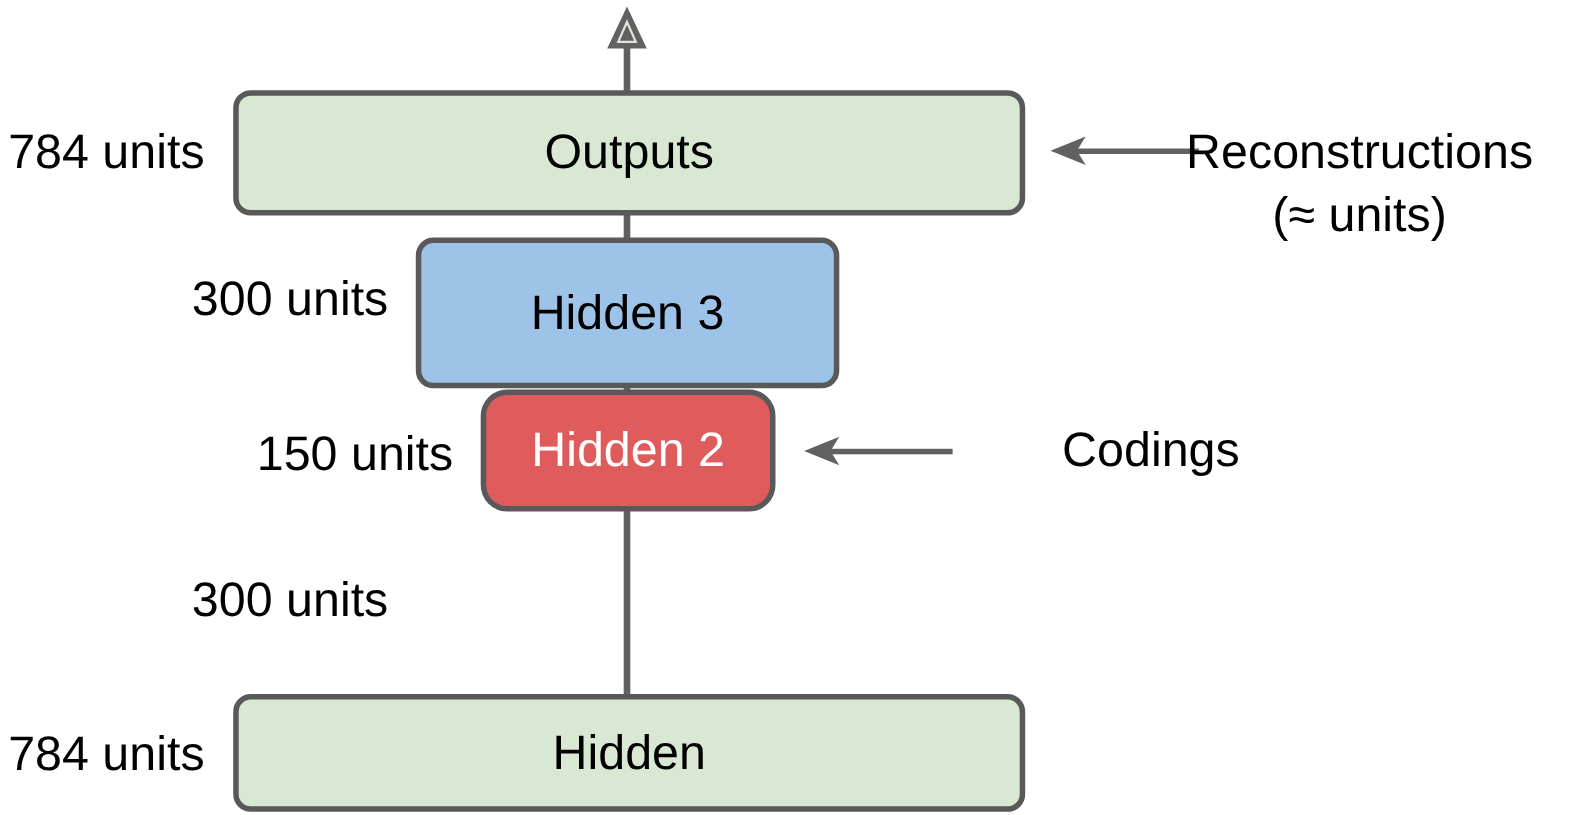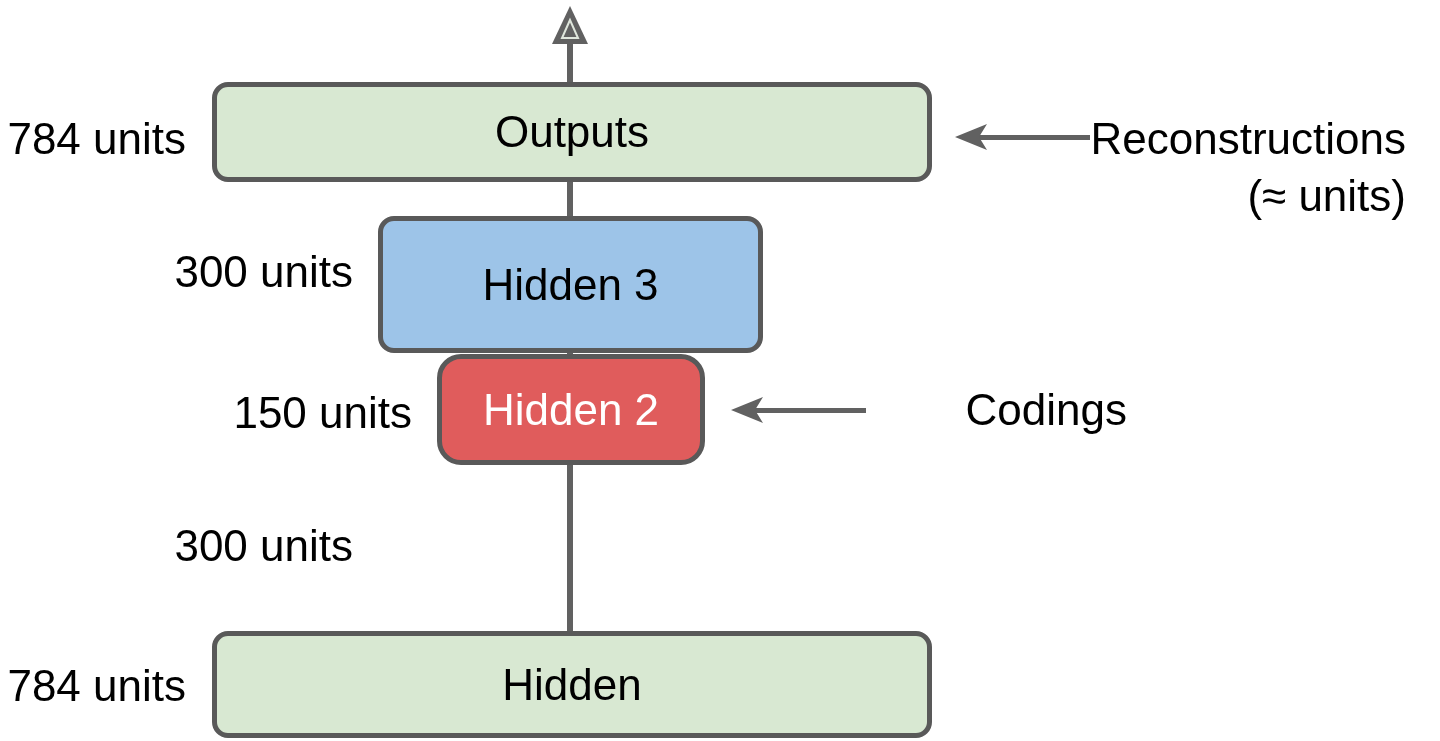--- a/index.html
+++ b/index.html
@@ -29,21 +29,21 @@
     position: absolute;
     z-index: 2;
     border: 5px solid #595959;
     border-radius: 16px;
     display: flex;
     align-items: center;
     justify-content: center;
     font-size: 44px;
     color: #000000;
   }
-  .box-outputs { left: 212px; top: 82px;  width: 720px; height: 100px; align-items: center; }
+  .box-outputs { left: 212px; top: 82px;  width: 720px; height: 114px; align-items: center; }
   .box-hidden3 { left: 378px; top: 216px; width: 385px; height: 137px; }
   .box-hidden2 { left: 437px; top: 354px; width: 268px; height: 111px; border-radius: 24px; }
   .box-hidden1 { left: 378px; top: 491px; width: 385px; height: 110px; }
   .box-inputs  { left: 212px; top: 631px; width: 720px; height: 107px; }
 
   
   .units-label {
     position: absolute;
     z-index: 3;
     font-size: 44px;
@@ -60,21 +60,21 @@
 
   
   .annotation {
     position: absolute;
     z-index: 3;
     font-size: 44px;
     line-height: 57px;
     color: #000000;
     white-space: nowrap;
   }
-  .annot-recon   { left: 1066px; top: 110px; width: 340px; text-align: right; }
+  .annot-recon   { left: 1066px; top: 110px; width: 340px; text-align: center; }
   .annot-codings { left: 887px;  top: 384px; width: 240px; text-align: right; line-height: 52px; }
 
   
   .arrow-svg { position: absolute; z-index: 1; overflow: visible; }
   .arrow-up      { left: 546px; top: 4px;   }
   .arrow-recon   { left: 953px; top: 122px; }
   .arrow-codings { left: 729px; top: 395px; }
 
   .inner-tri { fill: none; stroke: #dfe6dc; stroke-width: 2; }
 </style>

